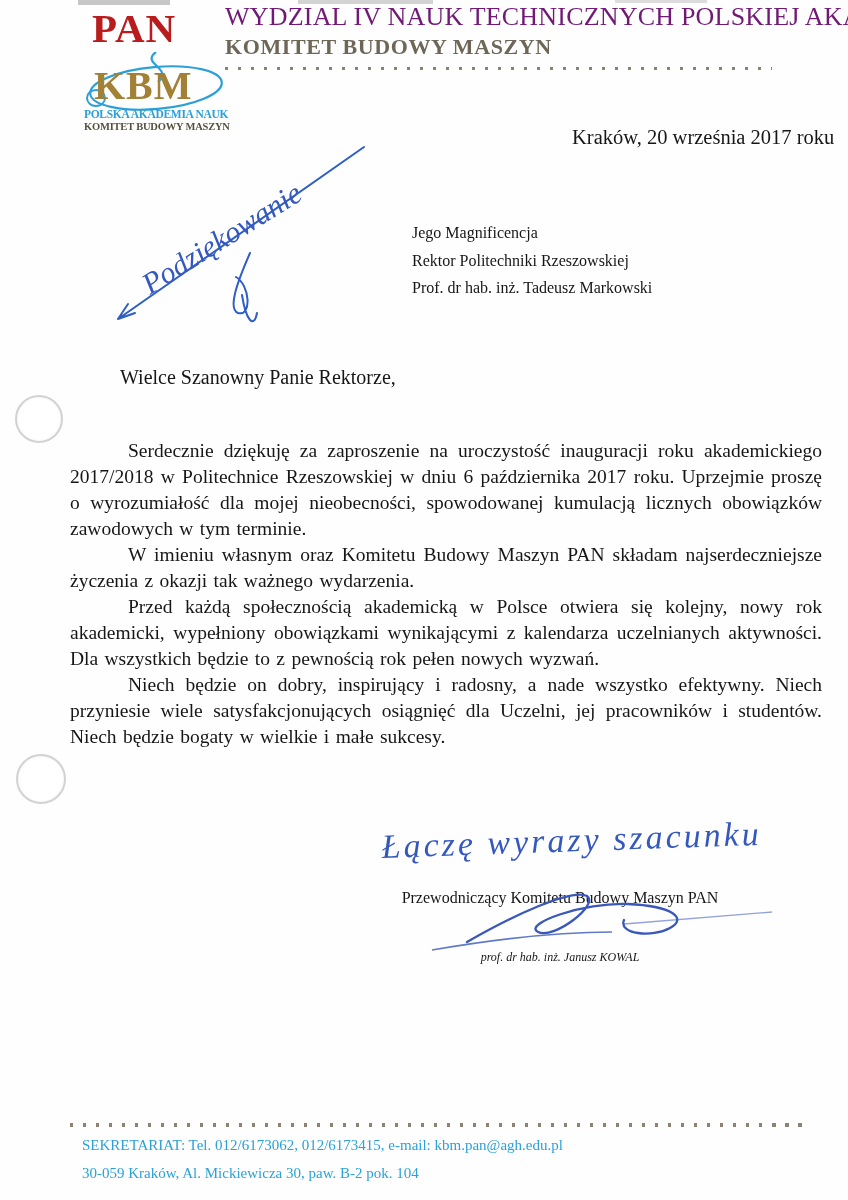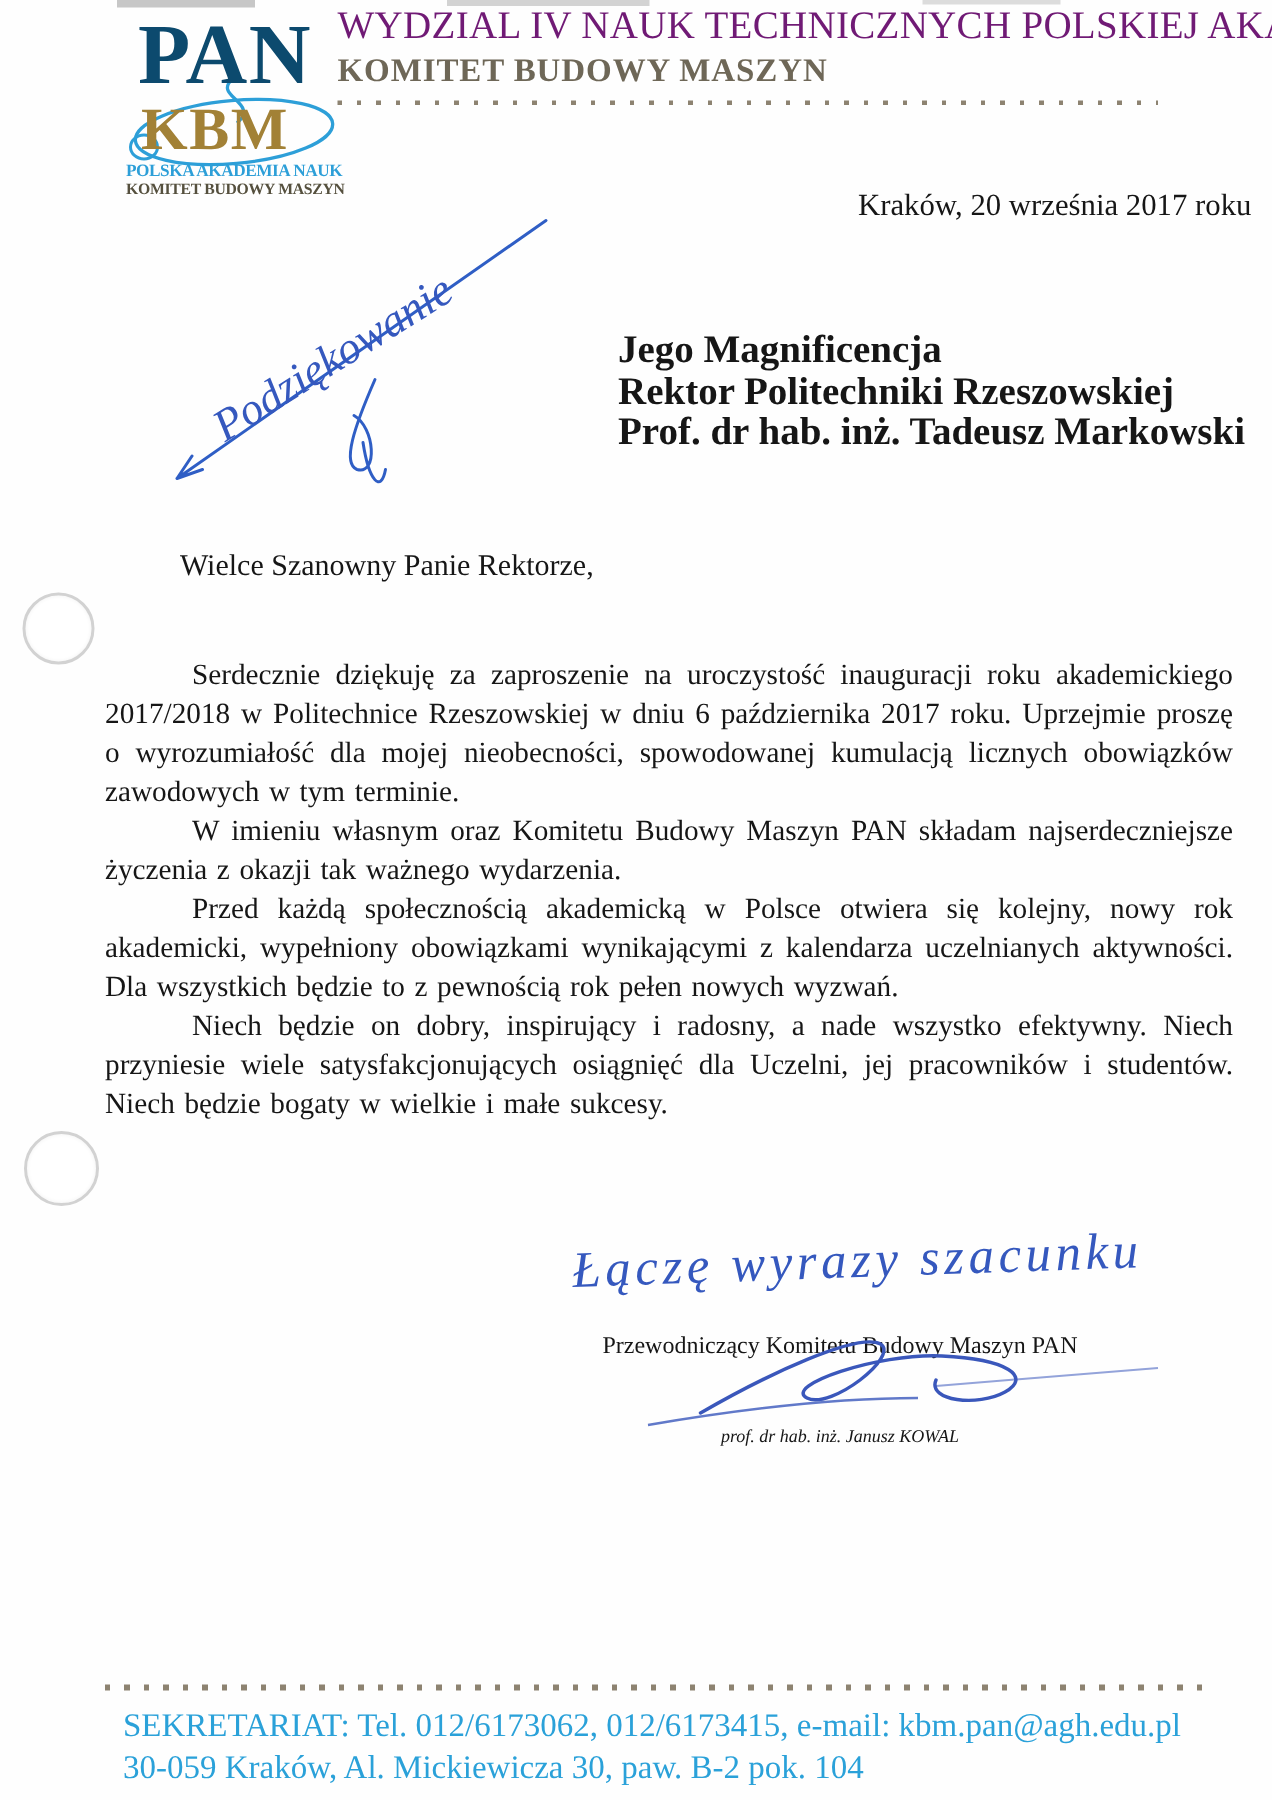--- a/index.html
+++ b/index.html
@@ -12,54 +12,54 @@
   .smudge.s1{left:78px;width:92px;height:5px;opacity:.5;}
   .smudge.s2{left:298px;width:135px;height:4px;opacity:.38;}
   .smudge.s3{left:615px;width:92px;height:3px;opacity:.3;}
   
   .hole{position:absolute;border:2.5px solid #d2d2d2;border-radius:50%;background:#fff;
         box-shadow:0 0 3px rgba(0,0,0,.06) inset;}
   .hole.h1{left:15px;top:395px;width:44px;height:44px;}
   .hole.h2{left:16px;top:754px;width:46px;height:46px;}
   
   .logo{position:absolute;left:86px;top:8px;width:140px;height:128px;}
-  .logo-pan{position:absolute;left:6px;top:0;font-size:57px;line-height:1;font-weight:bold;
-            color:#0c4a6e;letter-spacing:1px;}
+  .logo-pan{position:absolute;left:6px;top:0;font-size:41px;line-height:1;font-weight:bold;
+            color:#b91c1c;letter-spacing:1px;}
   .logo-swirl{position:absolute;left:0;top:44px;}
   .logo-kbm{position:absolute;left:8px;top:58px;width:124px;text-align:left;font-size:40px;
             line-height:1;font-weight:bold;color:#a28136;letter-spacing:1px;}
   .logo-sub1{position:absolute;left:-2px;top:100px;width:144px;text-align:left;font-size:11.5px;
              font-weight:bold;color:#2d9fd8;letter-spacing:-.3px;white-space:nowrap;}
   .logo-sub2{position:absolute;left:-2px;top:113px;width:144px;text-align:center;font-size:10.5px;
              font-weight:bold;color:#55503e;letter-spacing:-.2px;white-space:nowrap;}
   .hdr-dept{position:absolute;left:225px;top:2px;font-size:26px;color:#701a75;
             letter-spacing:.2px;white-space:nowrap;}
   .hdr-committee{position:absolute;left:225px;top:34px;font-size:22px;font-weight:bold;
             color:#6e6757;letter-spacing:.6px;white-space:nowrap;}
   .dots{position:absolute;height:3px;
         background:repeating-linear-gradient(to right,#8d8371 0 3px,transparent 3px 13px);}
   .hdr-dots{left:225px;top:67px;width:547px;}
   .footer-dots{left:70px;top:1123px;width:732px;height:4px;
         background:repeating-linear-gradient(to right,#8d8371 0 3.5px,transparent 3.5px 13px);}
   .date{position:absolute;left:572px;top:126px;font-size:20.5px;white-space:nowrap;}
   
-  .recipient{position:absolute;left:412px;top:219px;font-size:26px;font-weight:bold;
+  .recipient{position:absolute;left:412px;top:219px;font-size:16px;font-weight:normal;
              line-height:27.5px;}
   .salutation{position:absolute;left:120px;top:366px;font-size:20px;}
   .body-text{position:absolute;left:70px;top:438px;width:752px;}
   .body-text p{margin:0;text-indent:58px;text-align:justify;font-size:19.5px;
                line-height:26px;word-spacing:1.5px;}
   
   .closing-hand{position:absolute;left:372px;top:800px;}
   .closing-text{position:absolute;left:340px;top:888px;width:440px;text-align:center;}
   .closing-title{font-size:16px;line-height:19px;margin:0;}
   .closing-name{font-size:12px;line-height:19px;margin:41px 0 0 0;font-style:italic;}
   .annotation{position:absolute;left:92px;top:133px;}
   
-  .footer-line{position:absolute;left:82px;font-size:22px;color:#2aa1d9;white-space:nowrap;}
+  .footer-line{position:absolute;left:82px;font-size:15px;color:#2aa1d9;white-space:nowrap;}
   .footer-line.f1{top:1137px;}
   .footer-line.f2{top:1165px;}
   .hand-text{font-style:italic;fill:#3558be;font-family:"Liberation Serif",serif;}
 </style>
 </head>
 <body>
 
 <div class="page">
 
   <div class="smudge s1"></div>

